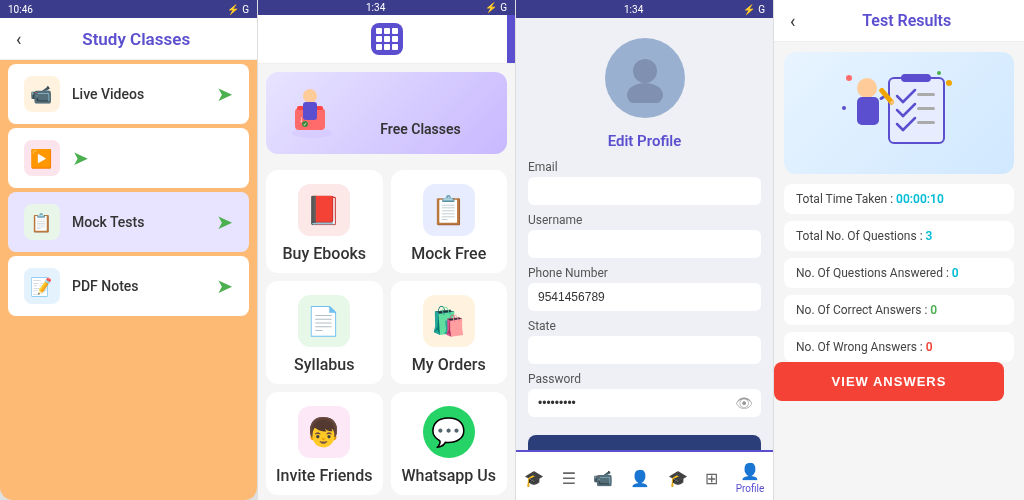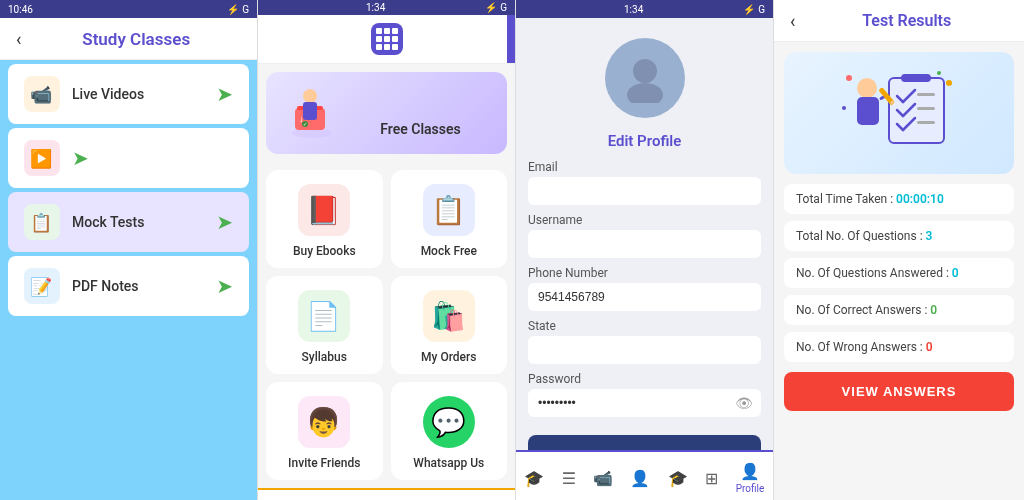--- a/index.html
+++ b/index.html
@@ -8,25 +8,26 @@
       background: #e0e0e0;
       display: flex;
       width: 1024px;
       height: 500px;
       overflow: hidden;
     }
 
     
     .panel1 {
       width: 258px;
-      background: #7dd3fc;
+      background: #fdba74;
       display: flex;
       flex-direction: column;
       border-right: 1px solid #ddd;
       flex-shrink: 0;
+      border-radius: 13px;
     }
     .panel1-header {
       background: #fff;
       padding: 10px 16px;
       display: flex;
       align-items: center;
       gap: 10px;
       border-bottom: 1px solid #eee;
     }
     .panel1-header .back-btn {
@@ -152,21 +153,21 @@
       border-radius: 12px;
       display: flex;
       flex-direction: column;
       align-items: center;
       justify-content: center;
       padding: 14px 8px 10px;
       cursor: pointer;
       gap: 8px;
     }
     .grid-item .label {
-      font-size: 12px;
+      font-size: 16px;
       font-weight: 500;
       color: #333;
       text-align: left;
     }
     .panel2-bottom {
       background: #fff;
       padding: 8px 0 4px;
       border-top: 2px solid #f0a500;
       display: flex;
       justify-content: space-around;
@@ -392,21 +393,20 @@
       color: #f44336;
       font-weight: 600;
     }
     .view-answers-btn {
       background: #f44336;
       color: white;
       border: none;
       border-radius: 8px;
       padding: 12px;
       width: calc(100% - 20px);
-      margin: 10px;
       font-size: 13px;
       font-weight: 700;
       letter-spacing: 1px;
       cursor: pointer;
     }
   </style>
 </head>
 <body>
 
 <div class="panel1">

